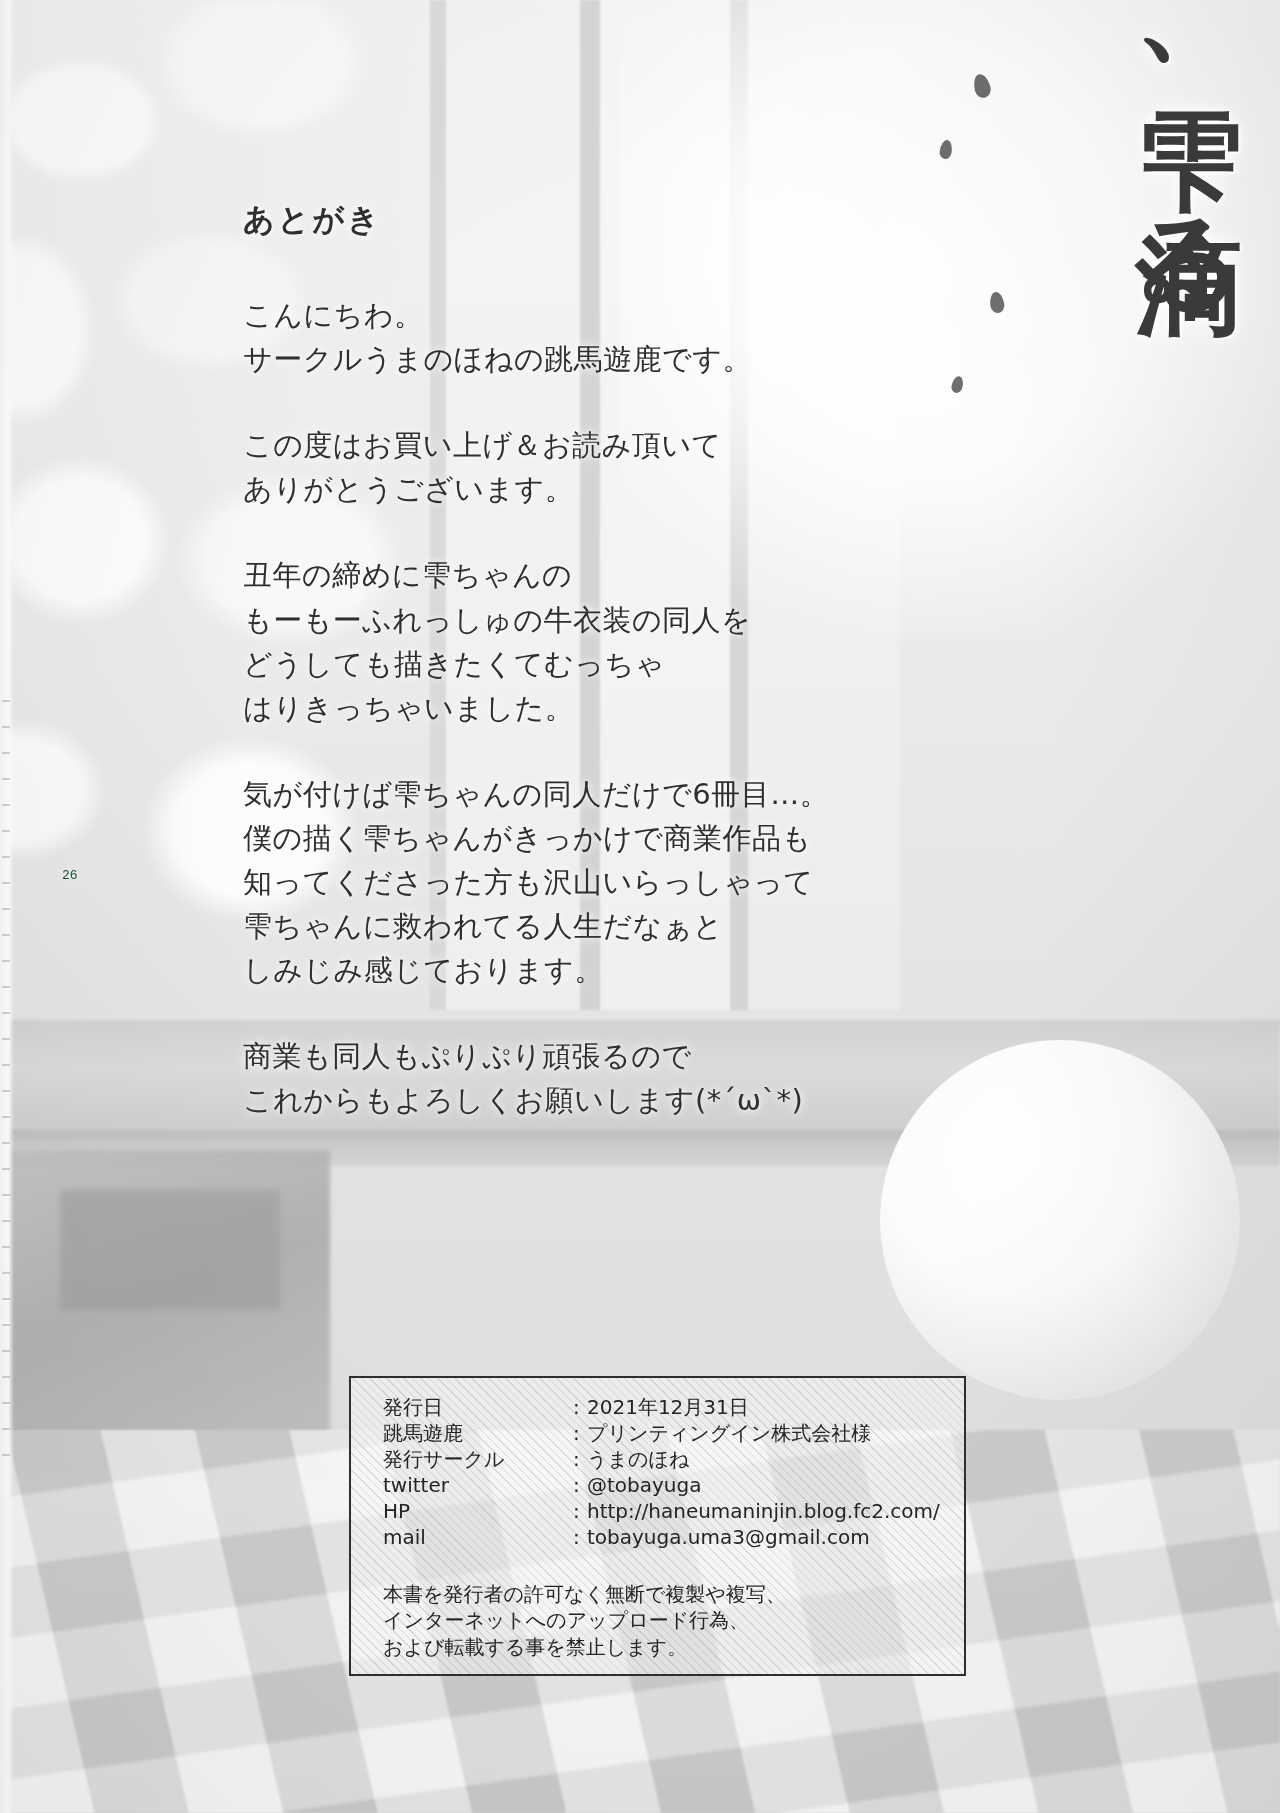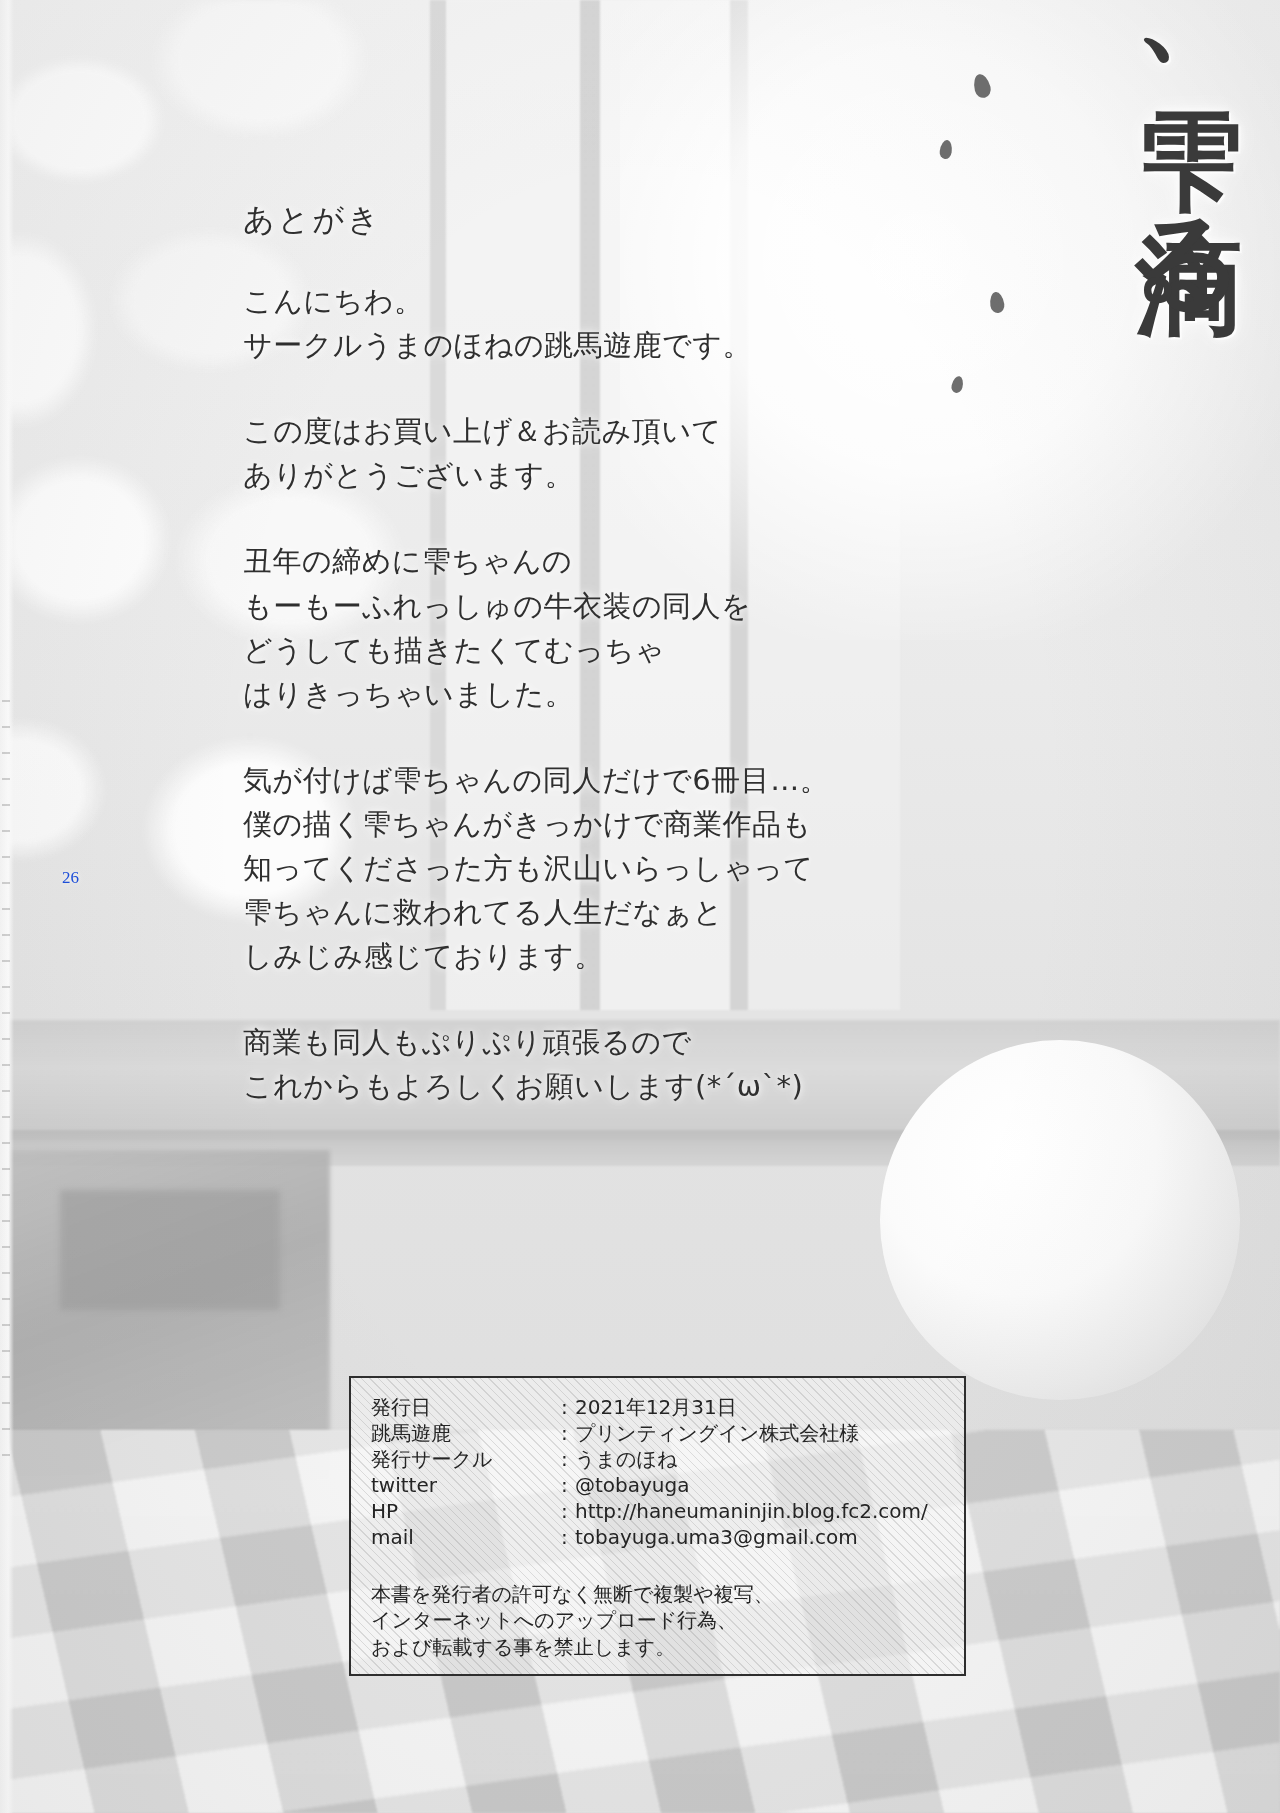--- a/index.html
+++ b/index.html
@@ -223,54 +223,55 @@
     width: 790px;
     color: #2f2f2f;
     font-family: "DejaVu Sans", "Liberation Sans", sans-serif;
     font-size: 29px;
     line-height: 1.52;
     letter-spacing: .5px;
     text-shadow: 0 0 6px rgba(255,255,255,.95), 0 0 14px rgba(255,255,255,.85);
   }
   .afterword .heading {
     font-size: 31px;
-    margin-bottom: 36px;
+    margin-bottom: 50px;
     letter-spacing: 3px;
+    font-weight: bold;
   }
   .afterword p {
     margin: 0 0 42px 0;
     white-space: pre-line;
   }
   .afterword p:last-child { margin-bottom: 16px; }
 
   
   .page-number {
     position: absolute;
     left: 62px;
     top: 868px;
-    font-family: Liberation Serif, serif;
-    font-size: 17px;
-    color: #1d4ed8;
+    font-family: Liberation Mono, monospace;
+    font-size: 13px;
+    color: #14532d;
     text-shadow: 0 0 6px rgba(255,255,255,.9);
   }
 
   
   .colophon {
     position: absolute;
     left: 349px;
     top: 1376px;
     width: 617px;
     border: 2px solid #2e2e2e;
     background:
       repeating-linear-gradient(45deg,
         rgba(120,120,120,.22) 0px, rgba(120,120,120,.22) 1px,
         rgba(255,255,255,0) 1px, rgba(255,255,255,0) 6px),
       rgba(245,245,245,.55);
     box-sizing: border-box;
-    padding: 16px 22px 14px 20px;
+    padding: 16px 22px 14px 32px;
     color: #242424;
     font-family: "DejaVu Sans", "Liberation Sans", sans-serif;
     font-size: 20px;
     line-height: 1.30;
   }
   .colophon-table {
     border-collapse: collapse;
     width: 100%;
   }
   .colophon-table td {

